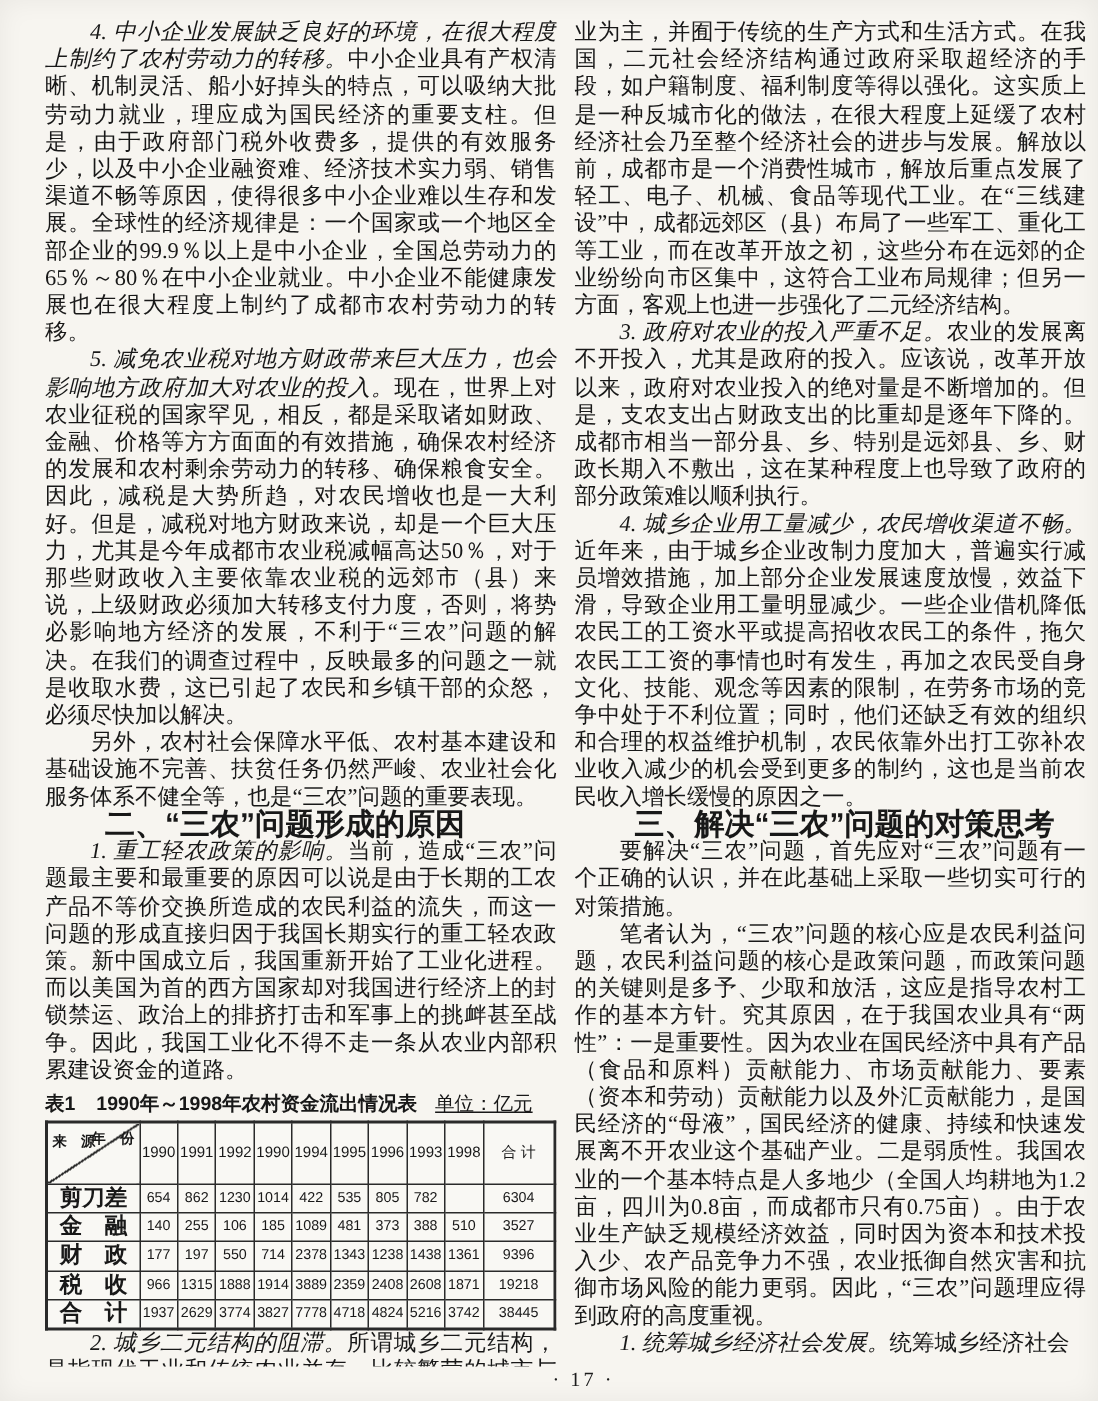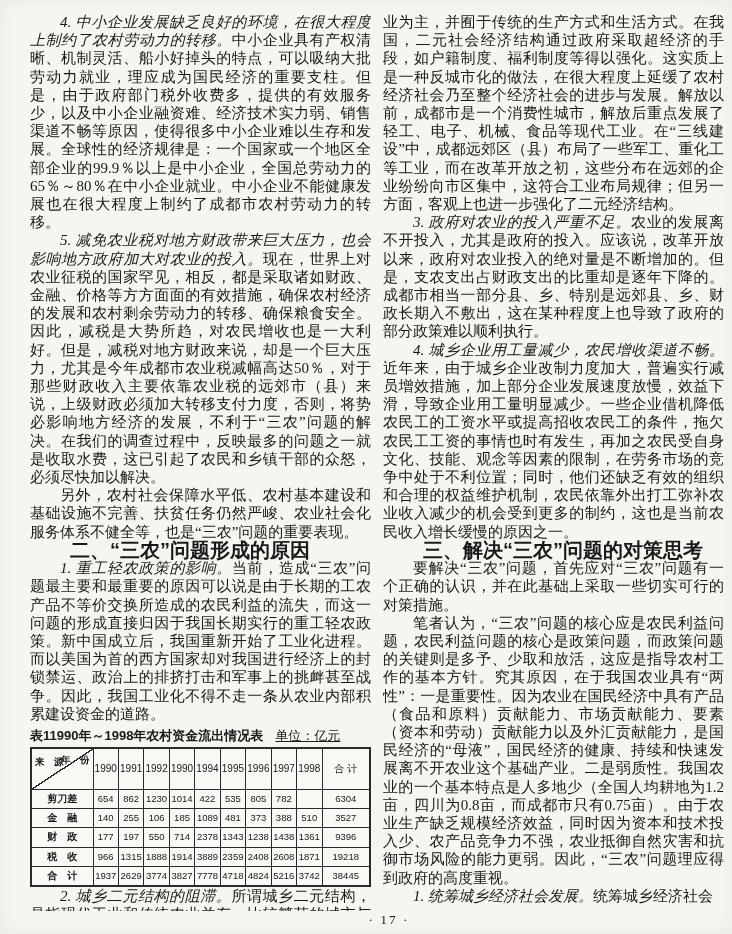--- a/index.html
+++ b/index.html
@@ -28,34 +28,34 @@
     margin:0; text-indent:2em; font-weight:bold;
     font-family:"Liberation Sans", sans-serif;
     font-size:20px; line-height:18.2px;
   }
   
   .tbl-caption {
     margin:5px 0 3px 0; font-size:13px; line-height:16px;
     font-family:"Liberation Sans", sans-serif;
     white-space:nowrap; text-indent:0;
   }
-  .tbl-caption .cap-label { font-weight:bold; }
+  .tbl-caption .cap-label { font-weight:bold; margin-right:14px; }
   .tbl-caption .cap-title { font-weight:bold; margin-right:12px; }
   .tbl-caption .cap-unit { font-weight:normal;text-decoration:underline; }
   table.flow {
     width:100%; border-collapse:collapse; table-layout:fixed;
     font-family:Liberation Sans, sans-serif;
     border:2px solid #2a2a2a; background:#f9f8f4;
   }
   .flow th, .flow td {
     border:1px solid #2a2a2a; text-align:center;
     padding:0; overflow:hidden; white-space:nowrap;
   }
   .flow thead th { height:40px; font-size:10px; font-weight:normal; }
-  .flow tbody th { font-size:10px; font-weight:bold; height:17px; }
+  .flow tbody th { font-size:15px; font-weight:bold; height:17px; }
   .flow tbody td { font-size:9.5px; height:17px; }
   .corner {
     position:relative;
     background:linear-gradient(to bottom right,
       transparent calc(50% - 0.7px),
       #2a2a2a calc(50% - 0.7px),
       #2a2a2a calc(50% + 0.7px),
       transparent calc(50% + 0.7px));
   }
   .corner .corner-top   { position:absolute; top:2px; right:3px; font-size:9.5px; font-weight:bold; }
@@ -104,21 +104,21 @@
               <span class="corner-top">年　份</span>
               <span class="corner-bottom">来　源</span>
             </th>
           <th>1990</th>
               <th>1991</th>
               <th>1992</th>
               <th>1990</th>
               <th>1994</th>
               <th>1995</th>
               <th>1996</th>
-              <th>1997</th>
+              <th>1993</th>
               <th>1998</th>
               <th>合 计</th>
             </tr>
         </thead>
         <tbody id="t-body">
             <tr>
               <th>剪刀差</th>
               <td>654</td>
               <td>862</td>
               <td>1230</td>

